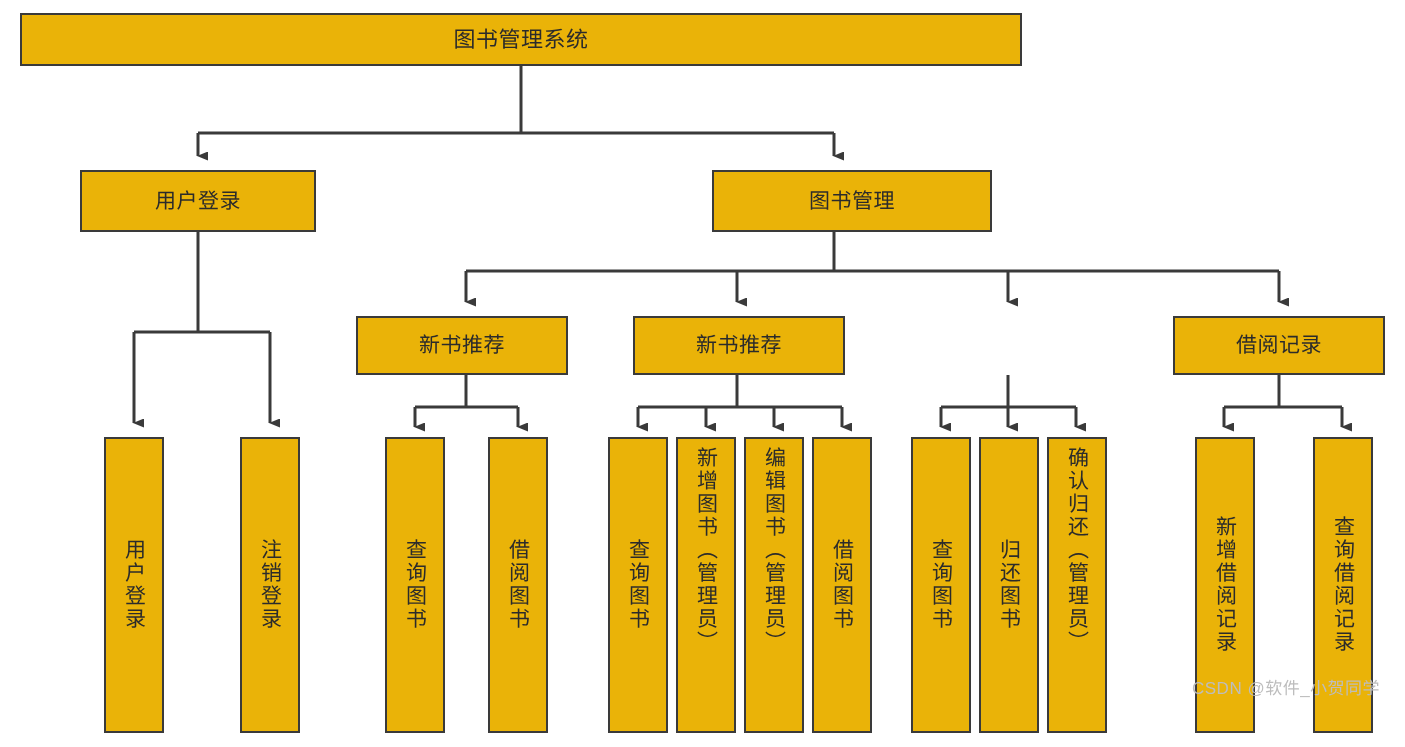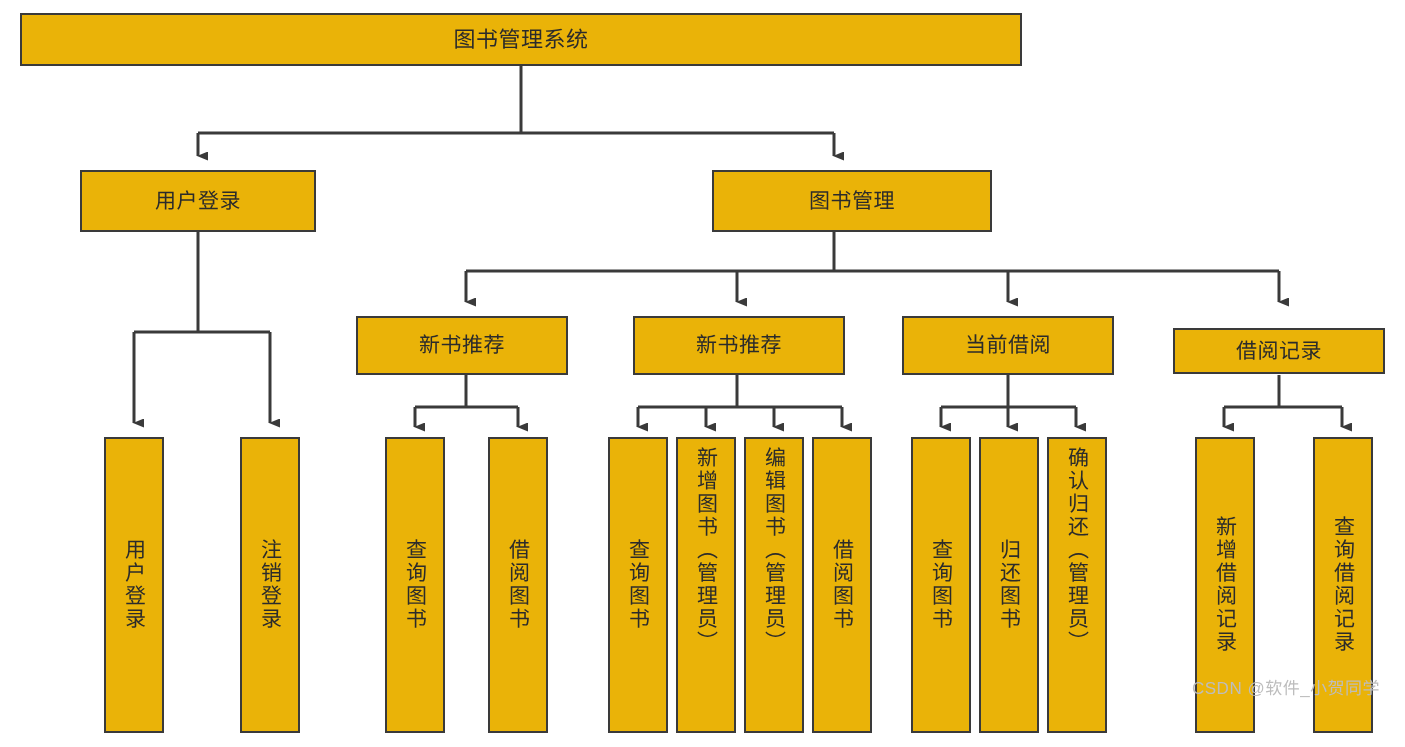--- a/index.html
+++ b/index.html
@@ -144,25 +144,22 @@
   </div>
 
   <div class="node horiz" style="left:356px; top:316px; width:212px; height:59px;justify-content:center;">
     <span class="node-label">新书推荐</span>
   </div>
 
   <div class="node horiz" style="left:633px; top:316px; width:212px; height:59px;">
     <span class="node-label">新书推荐</span>
   </div>
 
-  <div class="node horiz" style="left:902px; top:316px; width:212px; height:59px;">
-    <span class="node-label">当前借阅</span>
-  </div>
-
-  <div class="node horiz" style="left:1173px; top:316px; width:212px; height:46px;margin-top:12px;">
+
+  <div class="node horiz" style="left:1173px; top:316px; width:212px; height:59px;">
     <span class="node-label">借阅记录</span>
   </div>
 
   <div class="node vert pad-mid" style="left:104px; top:437px; width:60px; height:296px;">
     <span class="node-label">用户登录</span>
   </div>
 
   <div class="node vert pad-mid" style="left:240px; top:437px; width:60px; height:296px;">
     <span class="node-label">注销登录</span>
   </div>

